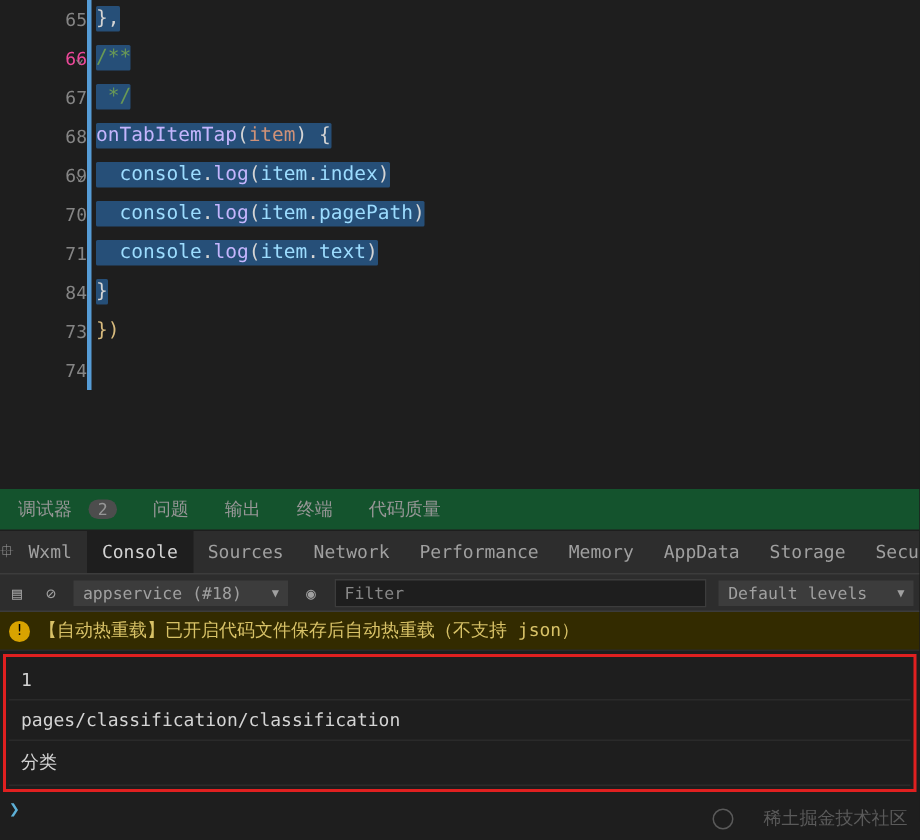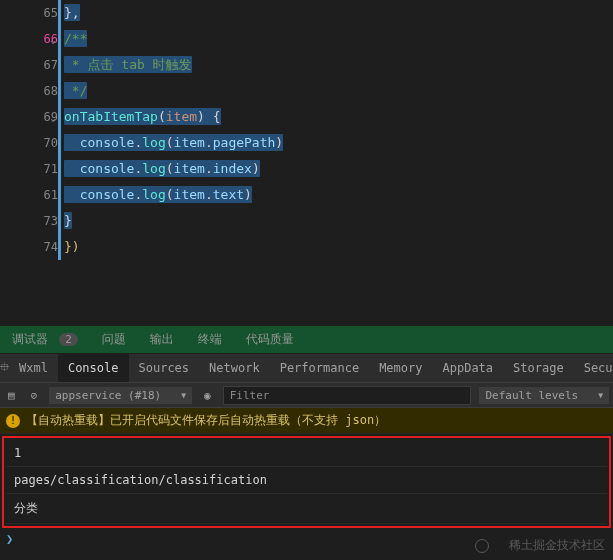--- a/index.html
+++ b/index.html
@@ -6,21 +6,21 @@
 body{background:#1e1e1e;color:#d4d4d4;font-size:13px;width:613px;height:560px;overflow:hidden}
 .editor{display:flex;height:326px;background:#1e1e1e}
 .gutter{width:58px;background:#1e1e1e;text-align:right;color:#858585;position:relative}
 .ln{height:26px;line-height:26px;font-size:12px}
 .ln.active{color:#ec4899}
 .fold{position:absolute;right:2px;color:#858585;font-size:10px;cursor:pointer}
 .code{flex:1;position:relative;padding-left:6px}
 .bar{position:absolute;left:0;top:0;width:3px;height:260px;background:#569cd6}
 .line{height:26px;line-height:26px;white-space:pre}
 .sel{background:#264f78;border-radius:1px;padding:1px 0}
-.c-c{color:#6a9955}.c-g{color:#5eead4}.c-o{color:#ce9178}.c-b{color:#9cdcfe}.c-p{color:#d4d4d4}.c-y{color:#d7ba7d}
+.c-c{color:#6a9955}.c-g{color:#c4b5fd}.c-o{color:#ce9178}.c-b{color:#9cdcfe}.c-p{color:#d4d4d4}.c-y{color:#d7ba7d}
 .tabs1{display:flex;background:#14532d;border-bottom:1px solid #1e1e1e;height:28px;align-items:flex-end;padding:0 0;color:#969696;font-size:12px}
 .tab1{padding:0 12px;height:28px;line-height:28px;cursor:pointer;color:#969696}
 .badge{background:#4d4d4d;border-radius:8px;padding:0 6px;font-size:11px;margin-left:4px}
 .devtabs{display:flex;background:#2d2d2d;height:28px;align-items:center;font-size:12px;color:#a0a0a0;overflow:hidden}
 .icn{width:28px;text-align:center;cursor:pointer}
 .dtab{padding:0 10px;height:28px;line-height:28px;cursor:pointer;white-space:nowrap}
 .dtab.active{background:#1e1e1e;color:#d4d4d4}
 .toolbar{display:flex;background:#2d2d2d;height:26px;align-items:center;font-size:11px;color:#a0a0a0;border-top:1px solid #3c3c3c;border-bottom:1px solid #3c3c3c}
 .tbtn{padding:0 8px;cursor:pointer}
 .sel-box{background:#3c3c3c;padding:2px 6px;margin:0 4px;display:flex;align-items:center;gap:20px}
@@ -44,34 +44,33 @@
  <div class="gutter">
       <div class="ln">65</div>
       <div class="ln active">66</div>
       <span class="fold" style="top: 34px;">⌄</span>
       <div class="ln">67</div>
       <div class="ln">68</div>
       <div class="ln">69</div>
       <span class="fold" style="top: 112px;">⌄</span>
       <div class="ln">70</div>
       <div class="ln">71</div>
-      <div class="ln">61</div>
+      <div class="ln">84</div>
       <div class="ln">73</div>
       <div class="ln">74</div>
     </div>
  <div class="code">
   <div class="bar"></div>
   <div id="codelines">
         <div class="line"><span class="sel"><span class="c-p">},</span></span></div>
         <div class="line"><span class="sel"><span class="c-c">/**</span></span></div>
-        <div class="line"><span class="sel"><span class="c-c"> * 点击 tab 时触发</span></span></div>
         <div class="line"><span class="sel"><span class="c-c"> */</span></span></div>
         <div class="line"><span class="sel"><span class="c-g">onTabItemTap</span><span class="c-p">(</span><span class="c-o">item</span><span class="c-p">) {</span></span></div>
+        <div class="line"><span class="sel"><span class="c-b">  console</span><span class="c-p">.</span><span class="c-g">log</span><span class="c-p">(</span><span class="c-b">item</span><span class="c-p">.</span><span class="c-b">index</span><span class="c-p">)</span></span></div>
         <div class="line"><span class="sel"><span class="c-b">  console</span><span class="c-p">.</span><span class="c-g">log</span><span class="c-p">(</span><span class="c-b">item</span><span class="c-p">.</span><span class="c-b">pagePath</span><span class="c-p">)</span></span></div>
-        <div class="line"><span class="sel"><span class="c-b">  console</span><span class="c-p">.</span><span class="c-g">log</span><span class="c-p">(</span><span class="c-b">item</span><span class="c-p">.</span><span class="c-b">index</span><span class="c-p">)</span></span></div>
         <div class="line"><span class="sel"><span class="c-b">  console</span><span class="c-p">.</span><span class="c-g">log</span><span class="c-p">(</span><span class="c-b">item</span><span class="c-p">.</span><span class="c-b">text</span><span class="c-p">)</span></span></div>
         <div class="line"><span class="sel"><span class="c-p">}</span></span></div>
         <div class="line"><span><span class="c-y">})</span></span></div>
       </div>
  </div>
 </div>
 
 <div class="tabs1">
  <span class="tab1"><span>调试器</span> <span class="badge">2</span></span>
  <span class="tab1">问题</span>

